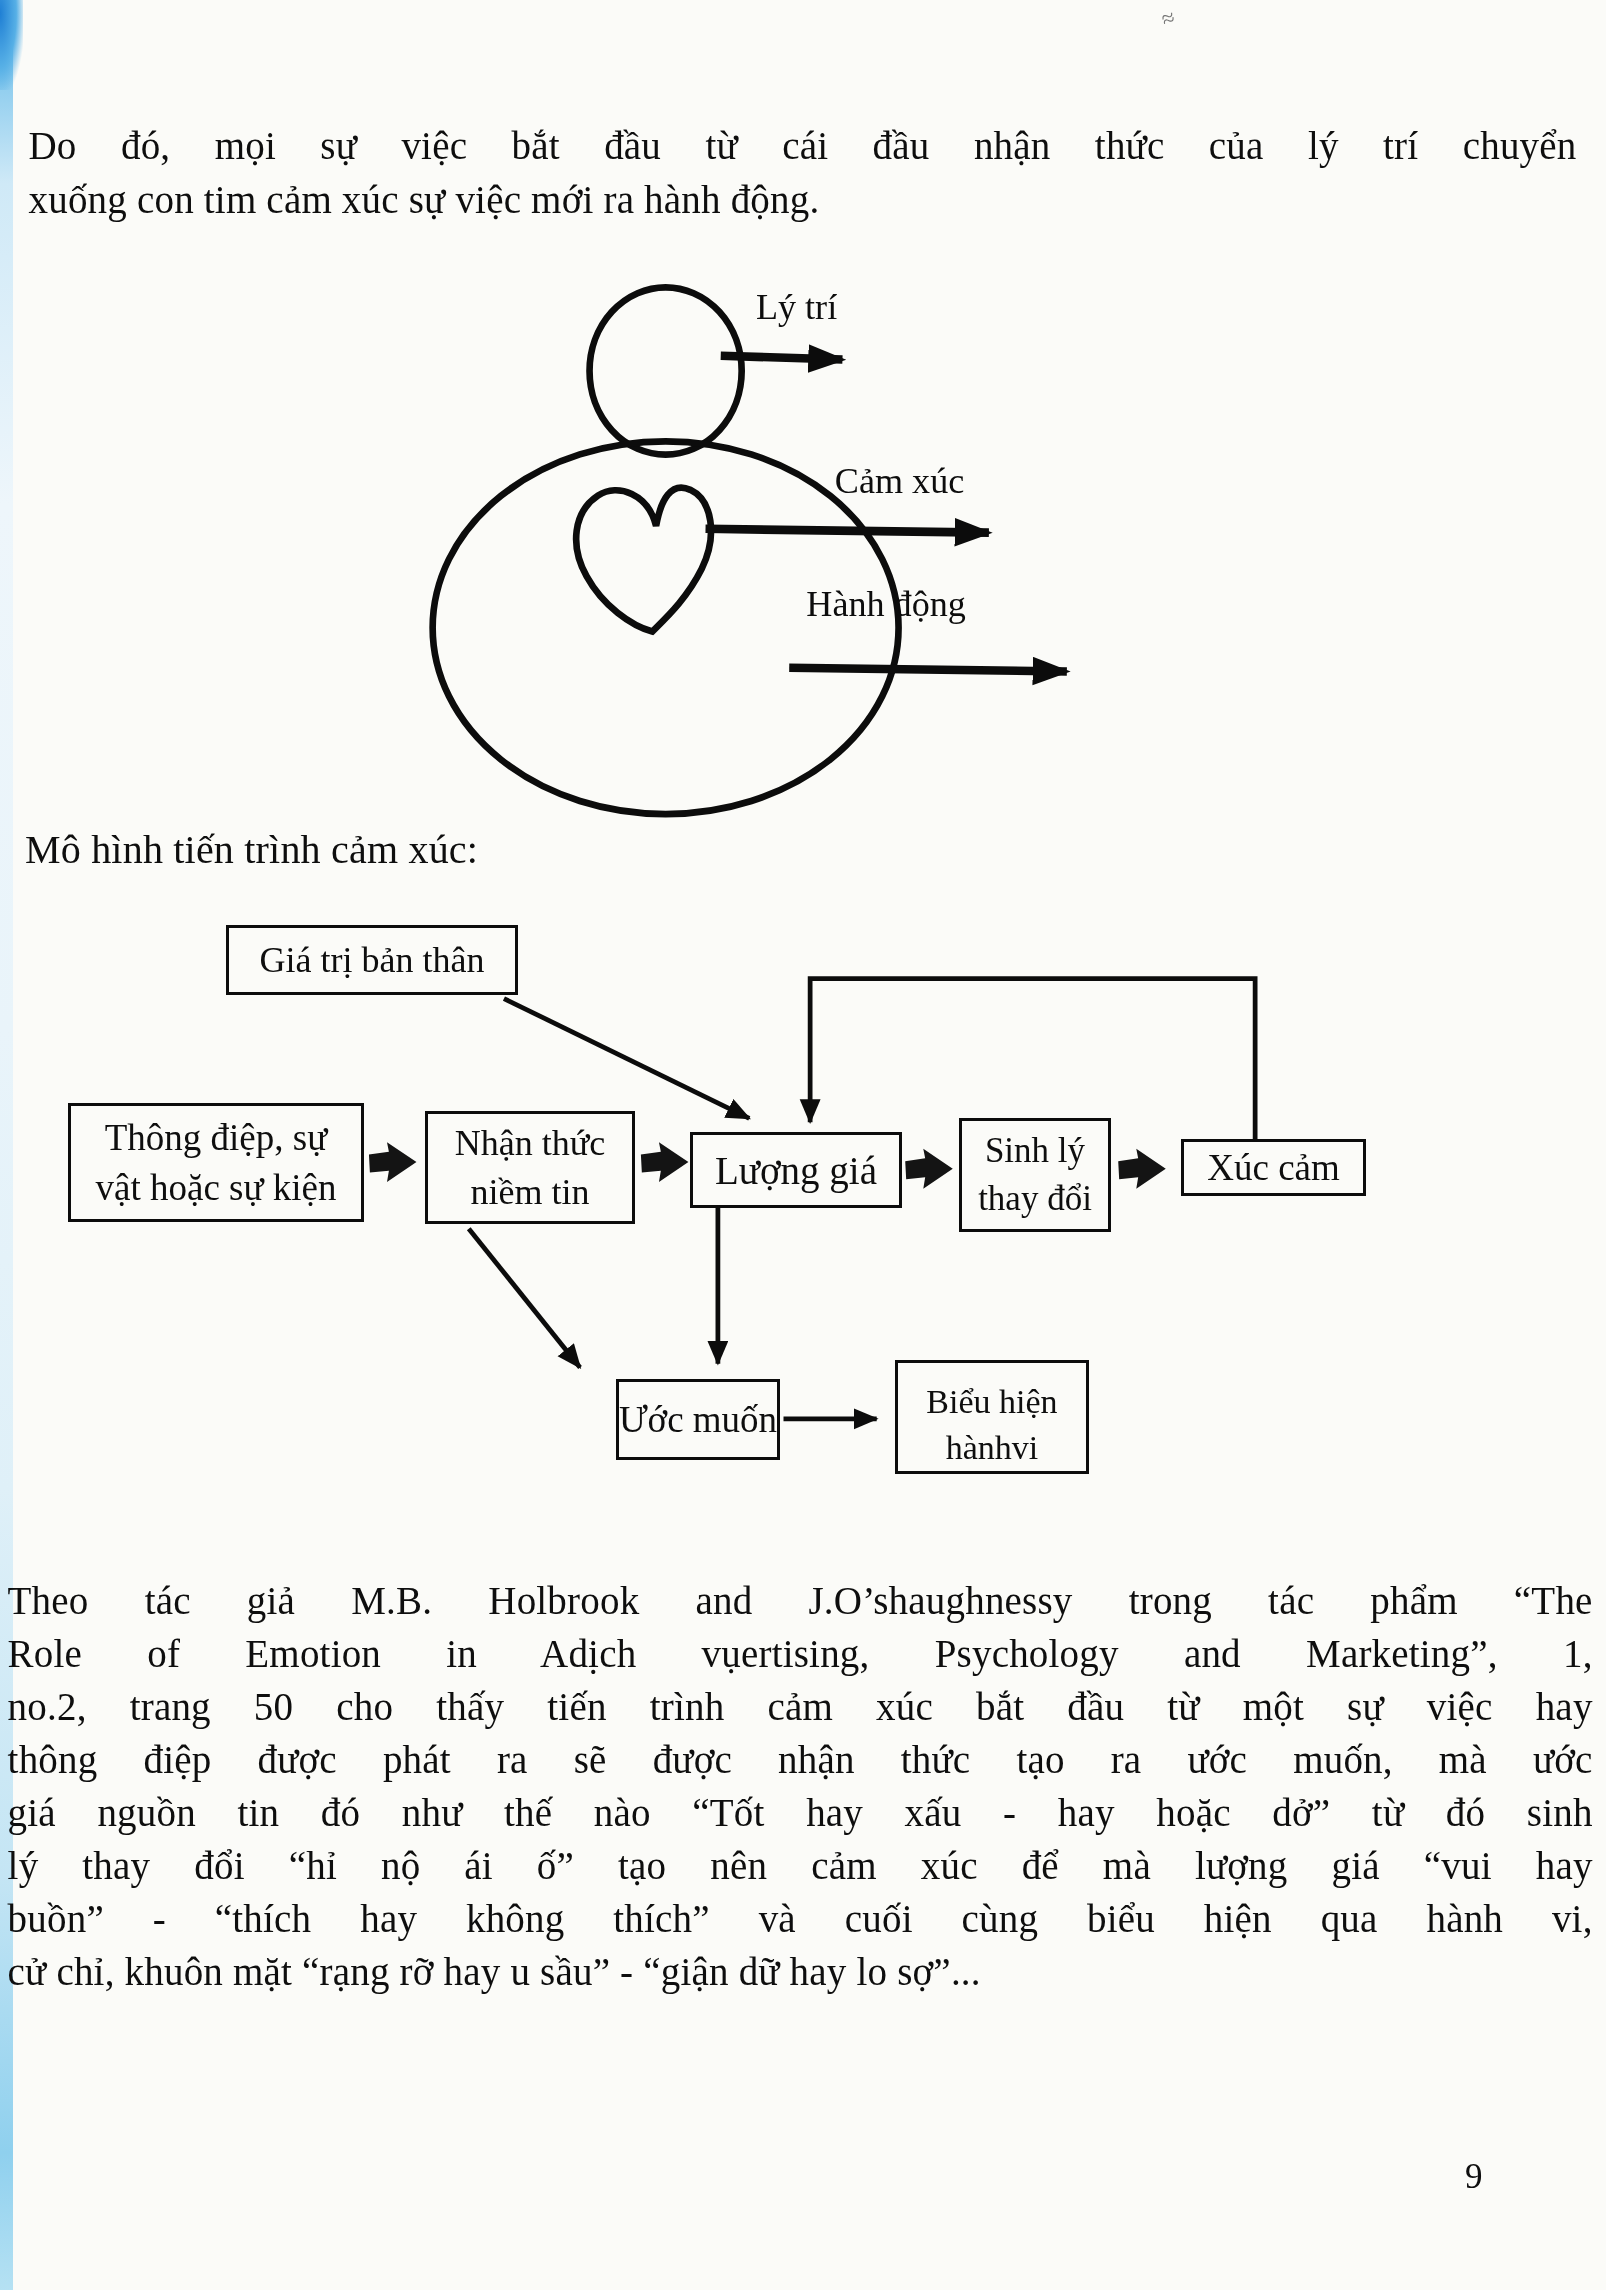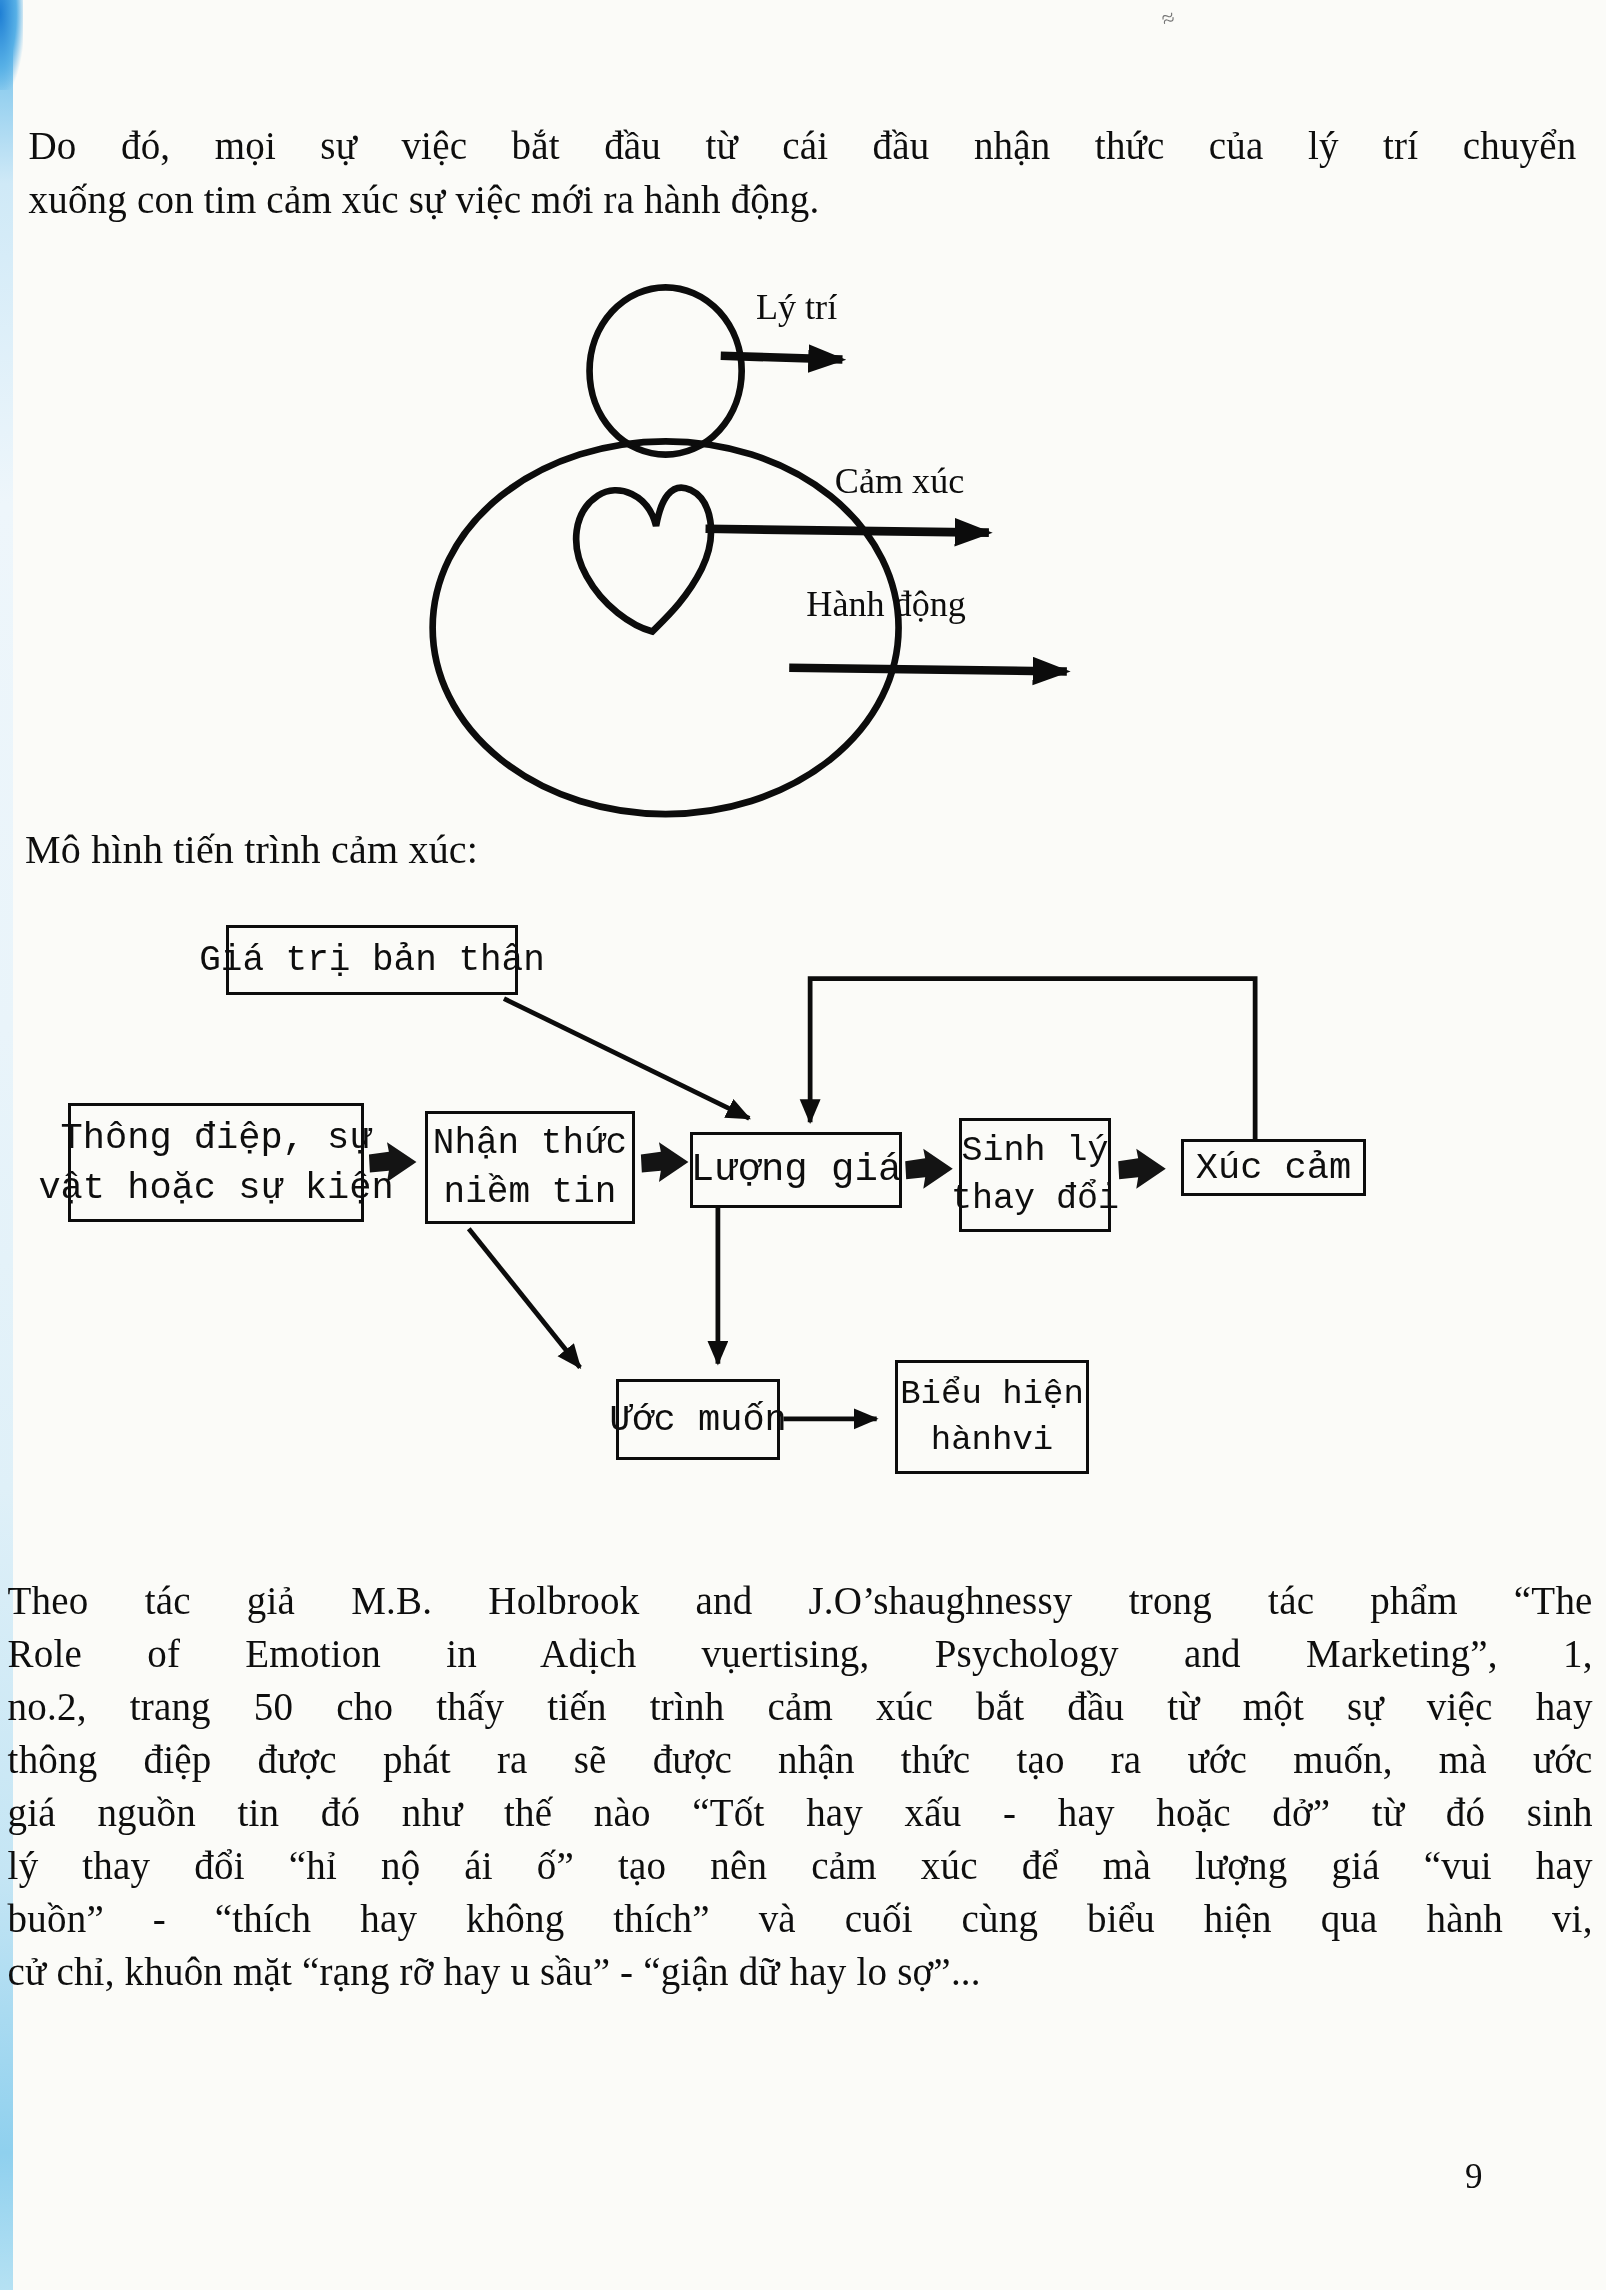--- a/index.html
+++ b/index.html
@@ -29,29 +29,29 @@
   .heading{
     position:absolute; left:25px; top:826px; font-size:40px; letter-spacing:0.2px;
   }
   svg.layer{position:absolute; left:0; top:0;}
   svg text{font-family:"Liberation Serif", serif; font-size:38px; fill:#0d0d0d;}
   .fbox{
     position:absolute; box-sizing:border-box; border:3.8px solid #0c0c0c;
     display:flex; flex-direction:column; align-items:center; justify-content:center;
     text-align:center; background:transparent;
   }
-  .fbox span{display:block; white-space:nowrap;font-family:Liberation Mono, monospace;}
+  .fbox span{display:block; white-space:nowrap;}
   .box-self     {left:226px; top:925px;  width:292px; height:70px;  font-size:36px;}
   .box-message  {left:68px;  top:1103px; width:296px; height:119px; font-size:37px; line-height:50px;}
   .box-belief   {left:425px; top:1111px; width:210px; height:113px; font-size:36px; line-height:49px;}
   .box-evaluate {left:690px; top:1132px; width:212px; height:76px;  font-size:39px;}
   .box-physio   {left:959px;top:1118px; width:152px; height:114px; font-size:35px; line-height:48px;}
   .box-emotion  {left:1181px;top:1139px; width:185px; height:57px;  font-size:37px;}
   .box-desire   {left:616px; top:1379px; width:164px; height:81px;  font-size:37px;}
-  .box-behavior {left:895px; top:1360px; width:194px; height:114px; font-size:34px; line-height:46px;}
+  .box-behavior {left:895px; top:1360px; width:194px; height:114px; font-size:34px; line-height:46px;justify-content:flex-end;}
   .page-number{position:absolute; left:1465px; top:2157px; font-size:35px;}
 </style>
 </head>
 <body>
 
 <div class="page">
 
   <div class="edge-strip"></div>
   <div class="edge-blob"></div>
   <div class="corner-mark">≈</div>

